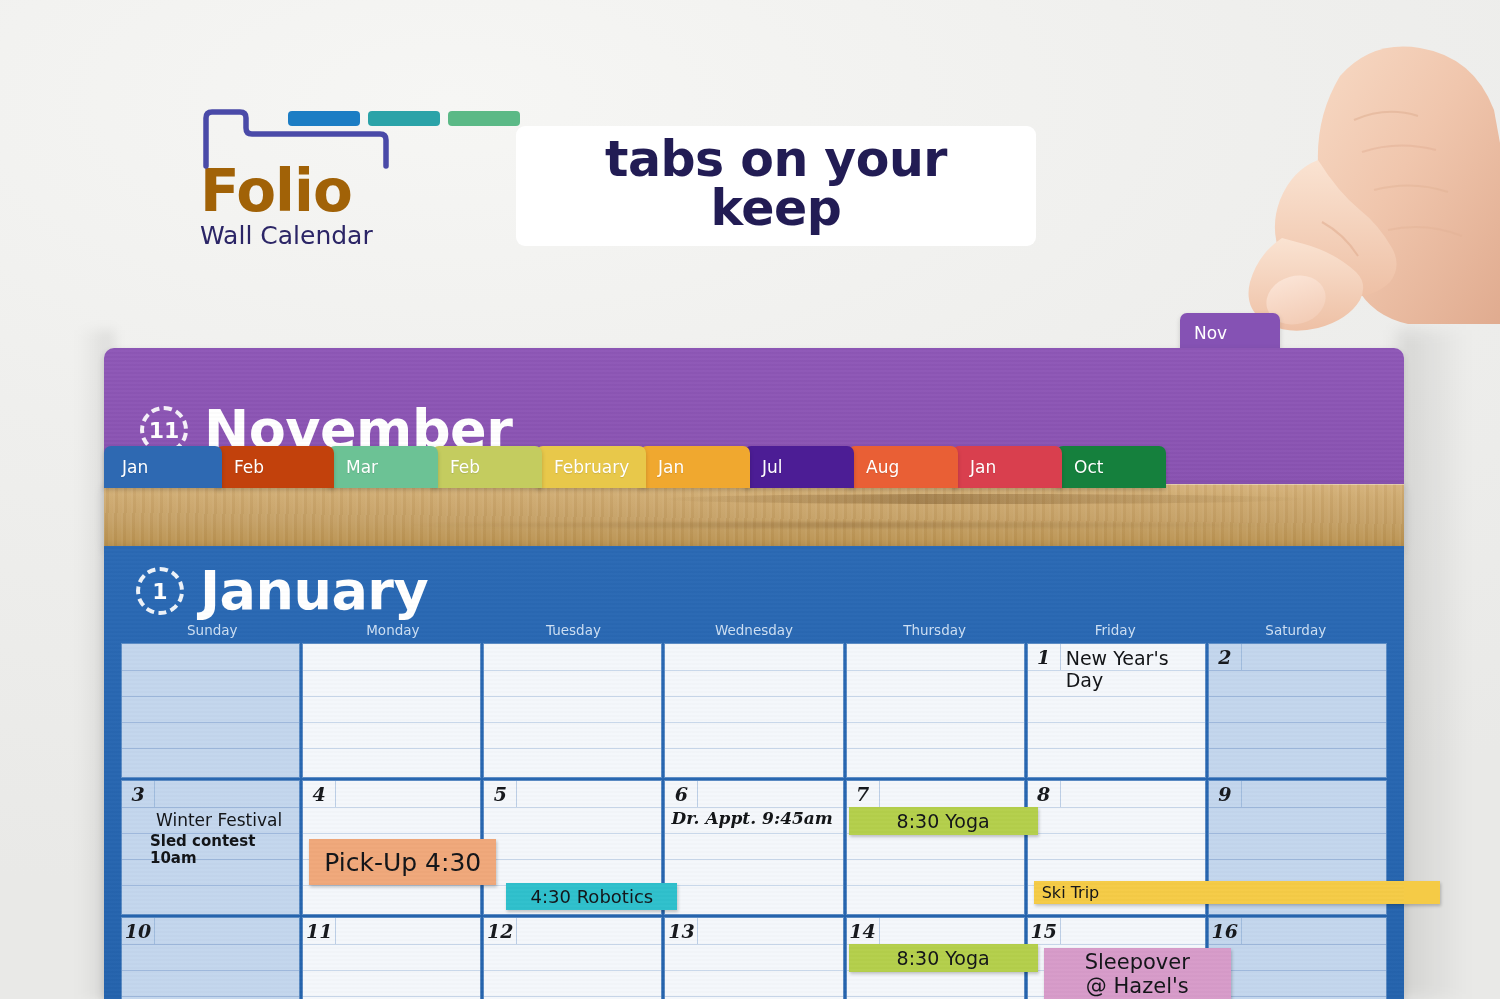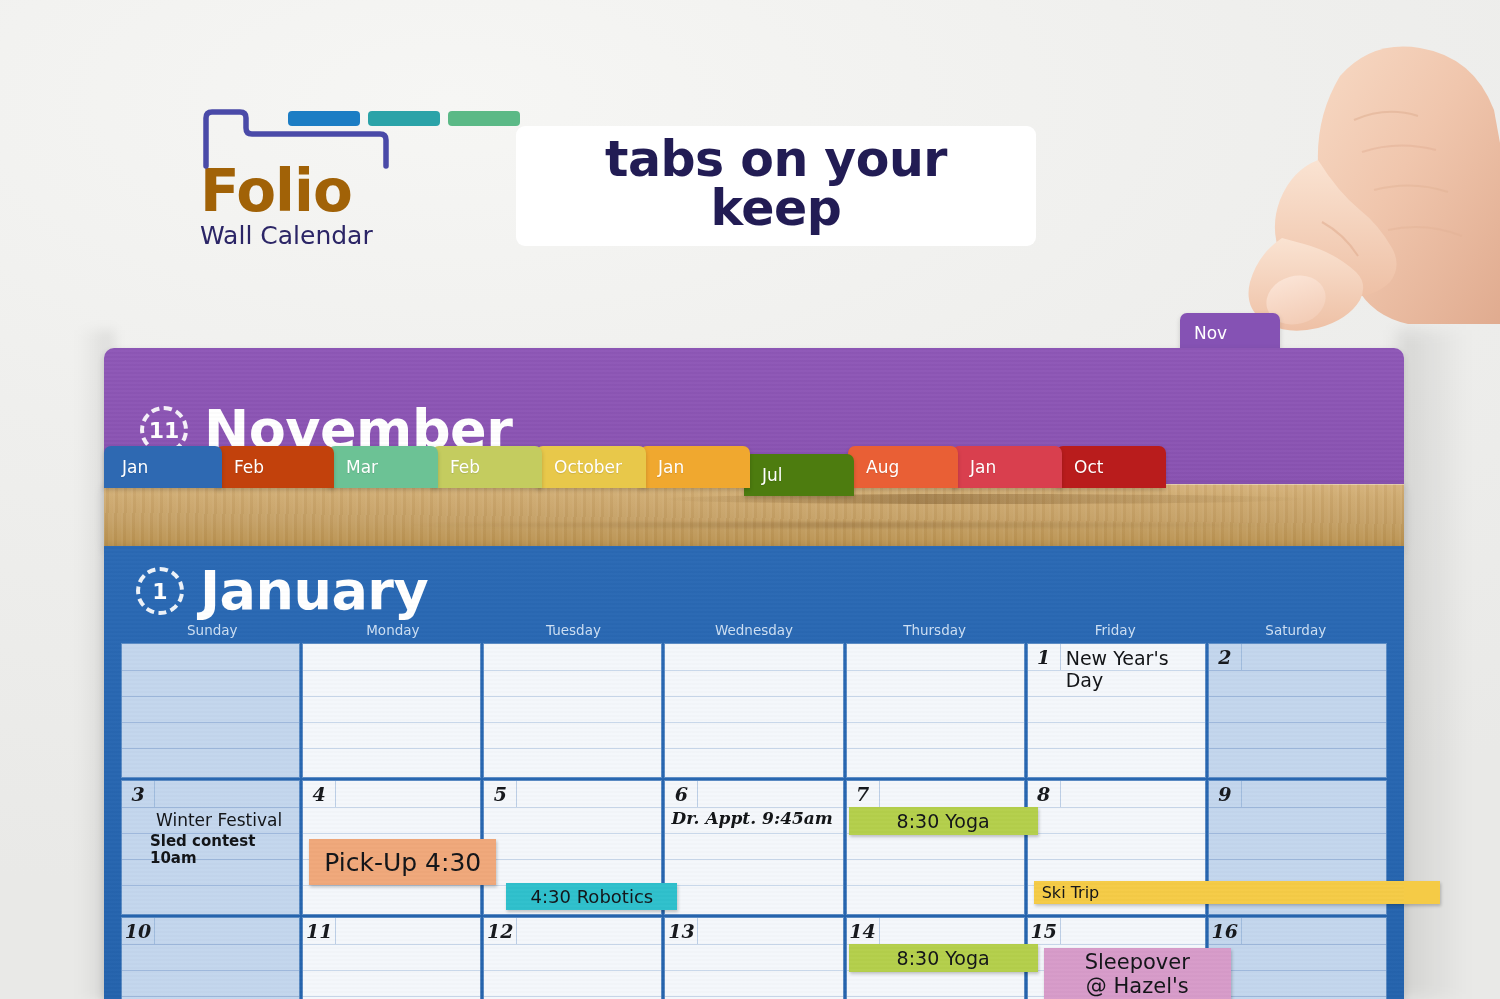--- a/index.html
+++ b/index.html
@@ -292,35 +292,35 @@
       <div class="mtab" style="left: 112px; width: 118px; background: #c2410c; z-index: 19;">
         <span>Feb</span>
       </div>
       <div class="mtab" style="left: 224px; width: 110px; background: rgb(108, 194, 149); z-index: 18;">
         <span>Mar</span>
       </div>
       <div class="mtab" style="left: 328px; width: 110px; background: rgb(196, 204, 95); z-index: 17;">
         <span>Feb</span>
       </div>
       <div class="mtab" style="left: 432px; width: 110px; background: rgb(232, 200, 74); z-index: 16;">
-        <span>October</span>
+        <span>February</span>
       </div>
       <div class="mtab" style="left: 536px; width: 110px; background: rgb(240, 168, 47); z-index: 15;">
         <span>Jan</span>
       </div>
-      <div class="mtab" style="left: 640px; width: 110px; background: #4d7c0f; z-index: 14; margin-top: 8px;">
+      <div class="mtab" style="left: 640px; width: 110px; background: #4c1d95; z-index: 14;">
         <span>Jul</span>
       </div>
       <div class="mtab" style="left: 744px; width: 110px; background: rgb(233, 95, 53); z-index: 13;">
         <span>Aug</span>
       </div>
       <div class="mtab" style="left: 848px; width: 110px; background: rgb(217, 63, 78); z-index: 12;">
         <span>Jan</span>
       </div>
-      <div class="mtab" style="left: 952px; width: 110px; background: #b91c1c; z-index: 11;">
+      <div class="mtab" style="left: 952px; width: 110px; background: #15803d; z-index: 11;">
         <span>Oct</span>
       </div>
     </div>
 
   <div class="rail">
     <div class="grain"></div>
     <div class="grain2"></div>
   </div>
 
   <div class="jan-page">

